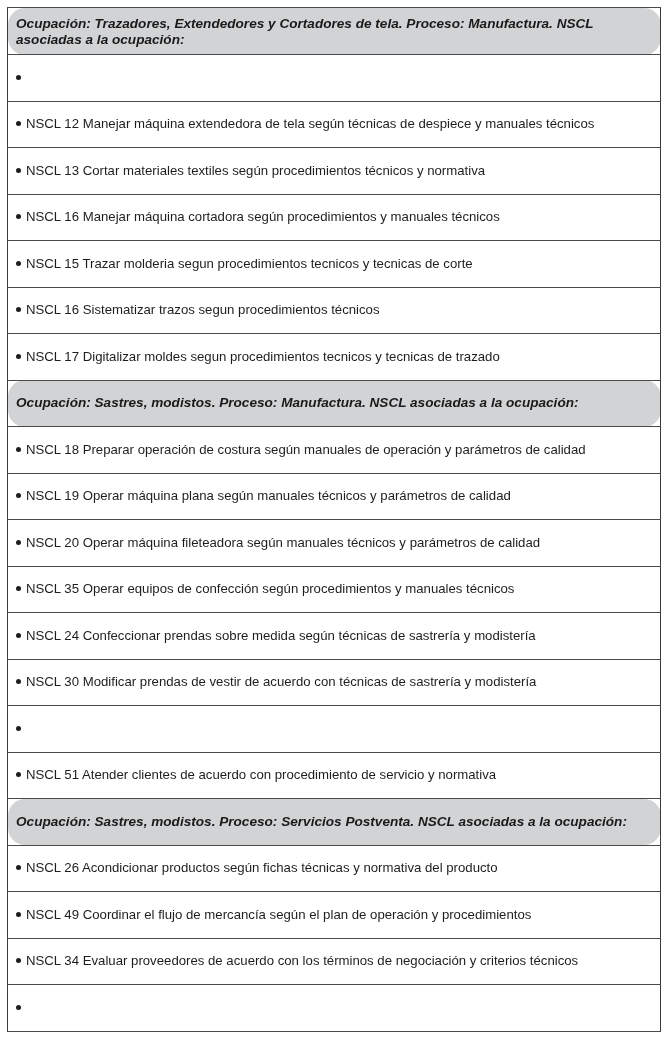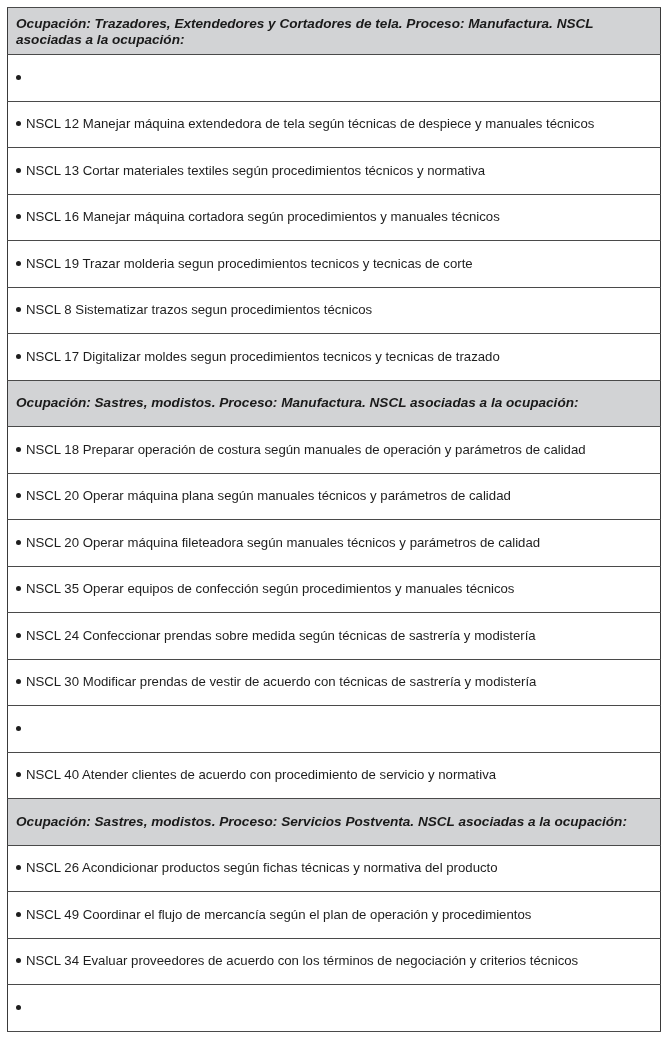--- a/index.html
+++ b/index.html
@@ -23,20 +23,21 @@
     border-collapse: collapse;
     border: 1.5px solid #3a3a3a;
   }
   .nscl-table td {
     border-top: 1px solid #4a4a4a;
     border-bottom: 1px solid #4a4a4a;
     padding: 0 0 0 8px;
     font-size: 13.2px;
     line-height: 16px;
     vertical-align: middle;
+    border-radius: 17px;
   }
   .row-header td {
     background: #d2d3d5;
     font-weight: bold;
     font-style: italic;
     font-size: 13.6px;
     color: #1a1a1a;
   }
   .row-header.tall td { height: 45px; padding-top: 1px; }
   .row-header td { height: 45.5px; }
@@ -68,55 +69,55 @@
     <tr class="row-item">
       <td><span class="bullet"></span><span>NSCL 12 Manejar máquina extendedora de tela según técnicas de despiece y manuales técnicos</span></td>
     </tr>
     <tr class="row-item">
       <td><span class="bullet"></span><span>NSCL 13 Cortar materiales textiles según procedimientos técnicos y normativa</span></td>
     </tr>
     <tr class="row-item">
       <td><span class="bullet"></span><span>NSCL 16 Manejar máquina cortadora según procedimientos y manuales técnicos</span></td>
     </tr>
     <tr class="row-item">
-      <td><span class="bullet"></span><span>NSCL 19 Trazar molderia segun procedimientos tecnicos y tecnicas de corte</span></td>
+      <td><span class="bullet"></span><span>NSCL 15 Trazar molderia segun procedimientos tecnicos y tecnicas de corte</span></td>
     </tr>
     <tr class="row-item">
-      <td><span class="bullet"></span><span>NSCL 8 Sistematizar trazos segun procedimientos técnicos</span></td>
+      <td><span class="bullet"></span><span>NSCL 16 Sistematizar trazos segun procedimientos técnicos</span></td>
     </tr>
     <tr class="row-item">
       <td><span class="bullet"></span><span>NSCL 17 Digitalizar moldes segun procedimientos tecnicos y tecnicas de trazado</span></td>
     </tr>
 
     <tr class="row-header">
       <td>Ocupación: Sastres, modistos. Proceso: Manufactura. NSCL asociadas a la ocupación:</td>
     </tr>
     <tr class="row-item">
       <td><span class="bullet"></span><span>NSCL 18 Preparar operación de costura según manuales de operación y parámetros de calidad</span></td>
     </tr>
     <tr class="row-item">
-      <td><span class="bullet"></span><span>NSCL 20 Operar máquina plana según manuales técnicos y parámetros de calidad</span></td>
+      <td><span class="bullet"></span><span>NSCL 19 Operar máquina plana según manuales técnicos y parámetros de calidad</span></td>
     </tr>
     <tr class="row-item">
       <td><span class="bullet"></span><span>NSCL 20 Operar máquina fileteadora según manuales técnicos y parámetros de calidad</span></td>
     </tr>
     <tr class="row-item">
       <td><span class="bullet"></span><span>NSCL 35 Operar equipos de confección según procedimientos y manuales técnicos</span></td>
     </tr>
     <tr class="row-item">
       <td><span class="bullet"></span><span>NSCL 24 Confeccionar prendas sobre medida según técnicas de sastrería y modistería</span></td>
     </tr>
     <tr class="row-item">
       <td><span class="bullet"></span><span>NSCL 30 Modificar prendas de vestir de acuerdo con técnicas de sastrería y modistería</span></td>
     </tr>
     <tr class="row-item">
       <td><span class="bullet"></span></td>
     </tr>
     <tr class="row-item">
-      <td><span class="bullet"></span><span>NSCL 40 Atender clientes de acuerdo con procedimiento de servicio y normativa</span></td>
+      <td><span class="bullet"></span><span>NSCL 51 Atender clientes de acuerdo con procedimiento de servicio y normativa</span></td>
     </tr>
 
     <tr class="row-header">
       <td>Ocupación: Sastres, modistos. Proceso: Servicios Postventa. NSCL asociadas a la ocupación:</td>
     </tr>
     <tr class="row-item">
       <td><span class="bullet"></span><span>NSCL 26 Acondicionar productos según fichas técnicas y normativa del producto</span></td>
     </tr>
     <tr class="row-item">
       <td><span class="bullet"></span><span>NSCL 49 Coordinar el flujo de mercancía según el plan de operación y procedimientos</span></td>

